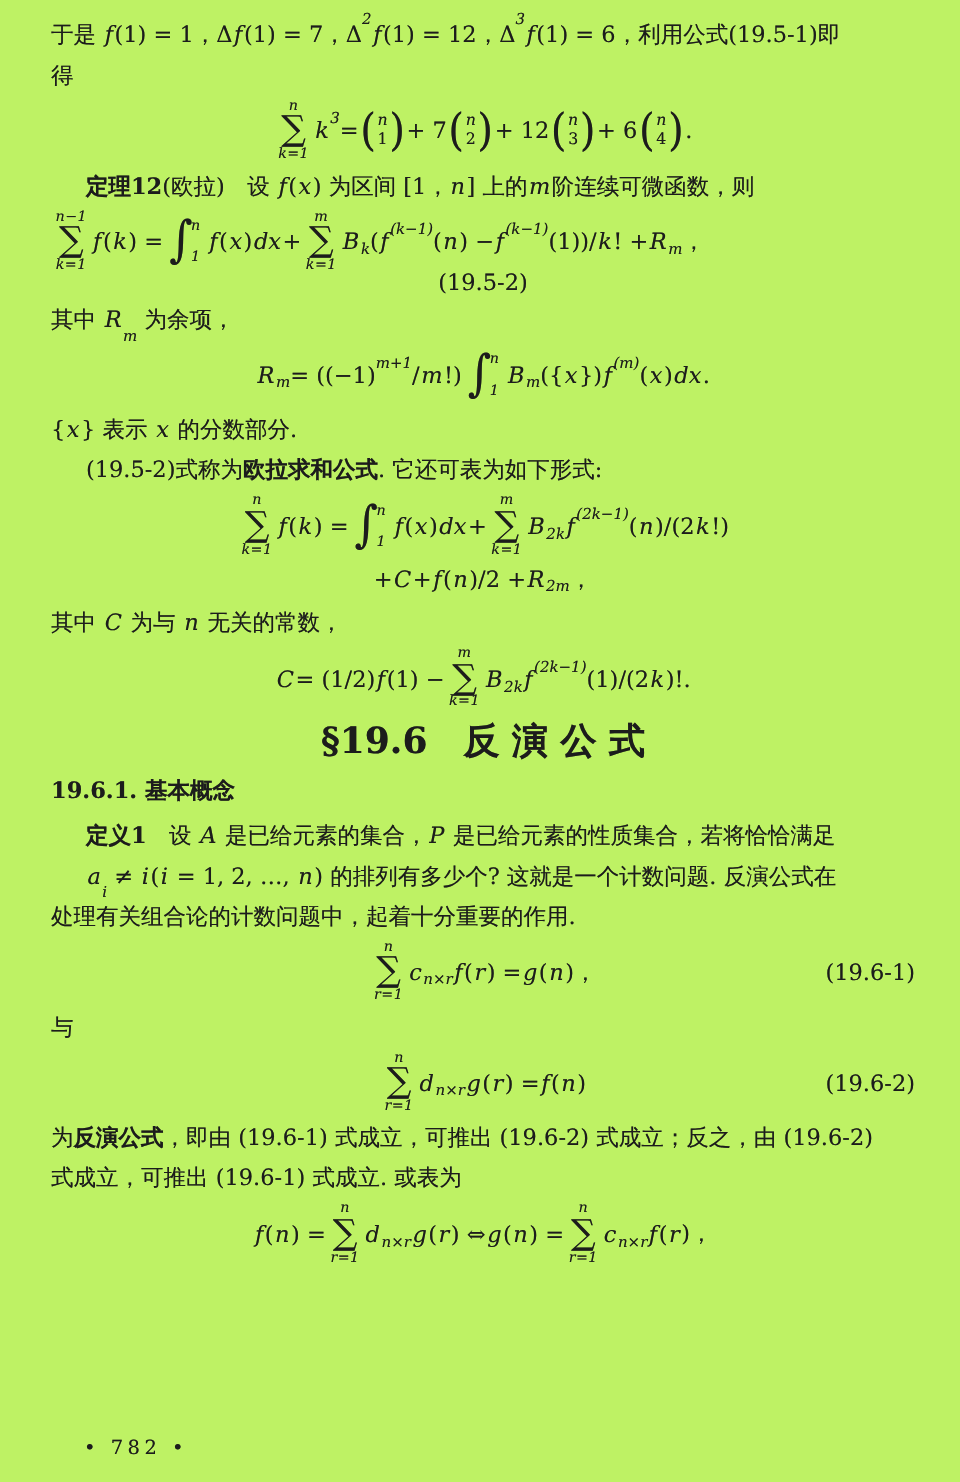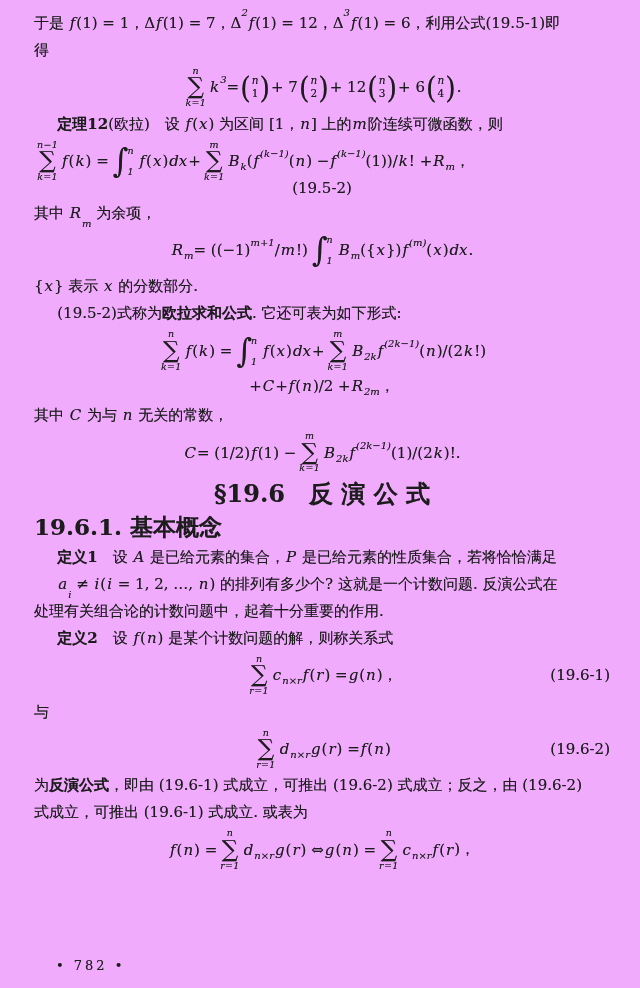--- a/index.html
+++ b/index.html
@@ -1,18 +1,18 @@
 <!DOCTYPE html>
 <html><head>
 <meta charset="utf-8">
 <style>
   html,body{margin:0;padding:0;background:#faf9f5;}
   .page{
     width:640px;height:988px;box-sizing:border-box;position:relative;
-    background:#f0abfc;color:#1c1c1c;overflow:hidden;
+    background:#bef264;color:#1c1c1c;overflow:hidden;
     font-family:"DejaVu Serif","Liberation Serif",serif;
     font-size:15px;
     padding:10px 30px 0 34px;
     text-shadow:0 0 0.4px rgba(20,20,20,0.55);
   }
   .para{margin:0;}
   .tline{line-height:27px;white-space:nowrap;}
   .ind .tline:first-child{text-indent:1.55em;}
   .bold{font-weight:bold;}
   .var{font-style:italic;padding:0 1px;font-family:"DejaVu Serif","Liberation Serif",serif;}
@@ -33,21 +33,21 @@
   .intg{display:inline-flex;align-items:center;margin:0 2px 0 4px;}
   .intg .sign{font-size:30px;line-height:1;transform:scaleY(1.1);}
   .intg .lims{display:inline-flex;flex-direction:column;justify-content:space-between;height:32px;font-size:9.5px;font-style:italic;margin-left:-1px;margin-right:3px;}
   .binom{display:inline-flex;align-items:center;margin:0 1px;}
   .binom .par{font-size:27px;line-height:1;transform:scaleY(1.1);font-weight:400;}
   .binom .stk{display:inline-flex;flex-direction:column;align-items:center;font-size:10.5px;line-height:1.25;padding:0 1px;}
   .binom .stk .t{font-style:italic;}
   .eqnum{position:absolute;right:0;top:50%;transform:translateY(-50%);}
   .eqnum-line{text-align:center;line-height:20px;margin-top:-4px;}
   .h1{font-weight:bold;font-size:24px;text-align:center;line-height:30px;margin:5px 0 3px;}
-  .h2{font-weight:bold;font-size:23px;line-height:30px;margin:2px 0;}
+  .h2{font-weight:bold;font-size:15px;line-height:30px;margin:2px 0;}
   .footer{position:absolute;left:56px;bottom:15px;font-size:13px;letter-spacing:3px;}
 </style>
 </head>
 <body>
 
 <div class="page">
   <div id="content">
       <div class="para">
         <div class="tline"><span>于是 </span><span class="var">f</span><span>(1) = 1，Δ</span><span class="var">f</span><span>(1) = 7，Δ</span><sup>2</sup><span class="var">f</span><span>(1) = 12，Δ</span><sup>3</sup><span class="var">f</span><span>(1) = 6，利用公式(19.5-1)即</span></div>
         <div class="tline"><span>得</span></div>
@@ -279,23 +279,20 @@
       </div>
       <div class="h1">§19.6　反 演 公 式</div>
       <div class="h2">19.6.1. 基本概念</div>
       <div class="para ind">
         <div class="tline"><span class="bold">定义1</span><span>　设 </span><span class="var">A</span><span> 是已给元素的集合，</span><span class="var">P</span><span> 是已给元素的性质集合，若将恰恰满足</span></div>
       </div>
       <div class="para ind">
         <div class="tline"><span class="var">a</span><sub>i</sub><span> ≠ </span><span class="var">i</span><span>(</span><span class="var">i</span><span> = 1, 2, …, </span><span class="var">n</span><span>) 的排列有多少个? 这就是一个计数问题.  反演公式在</span></div>
         <div class="tline"><span>处理有关组合论的计数问题中，起着十分重要的作用.</span></div>
       </div>
-      <div class="para ind">
-        <div class="tline"><span class="bold">定义2</span><span>　设 </span><span class="var">f</span><span>(</span><span class="var">n</span><span>) 是某个计数问题的解，则称关系式</span></div>
-      </div>
       <div class="formula center">
         <div class="fline tall">
           <span class="finner">
             <span class="mop">
               <span class="lim">n</span>
               <span class="op">∑</span>
               <span class="lim">r=1</span>
             </span>
             <span class="var">c</span>
             <sub>n×r</sub>

